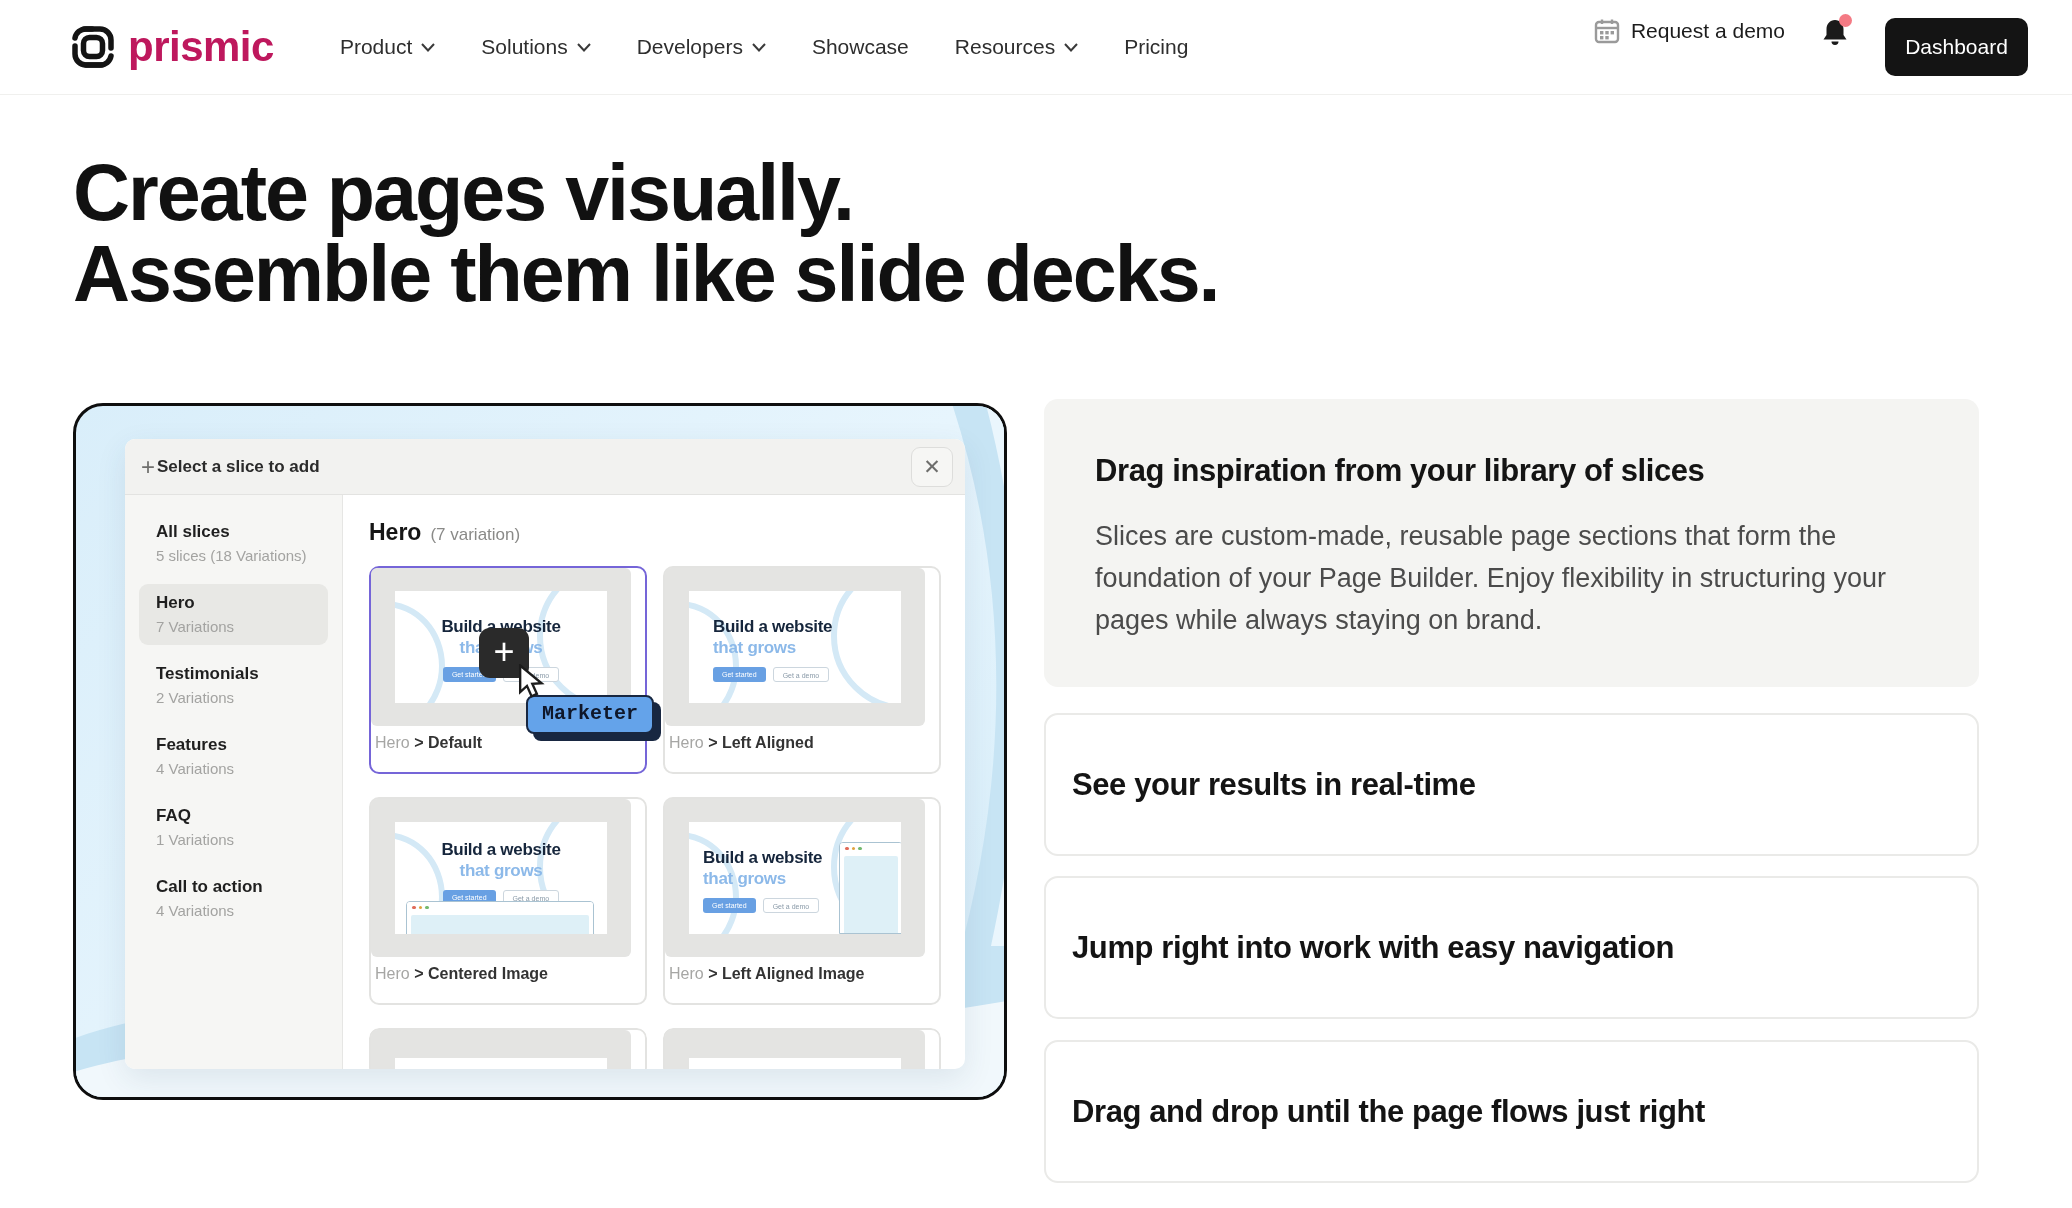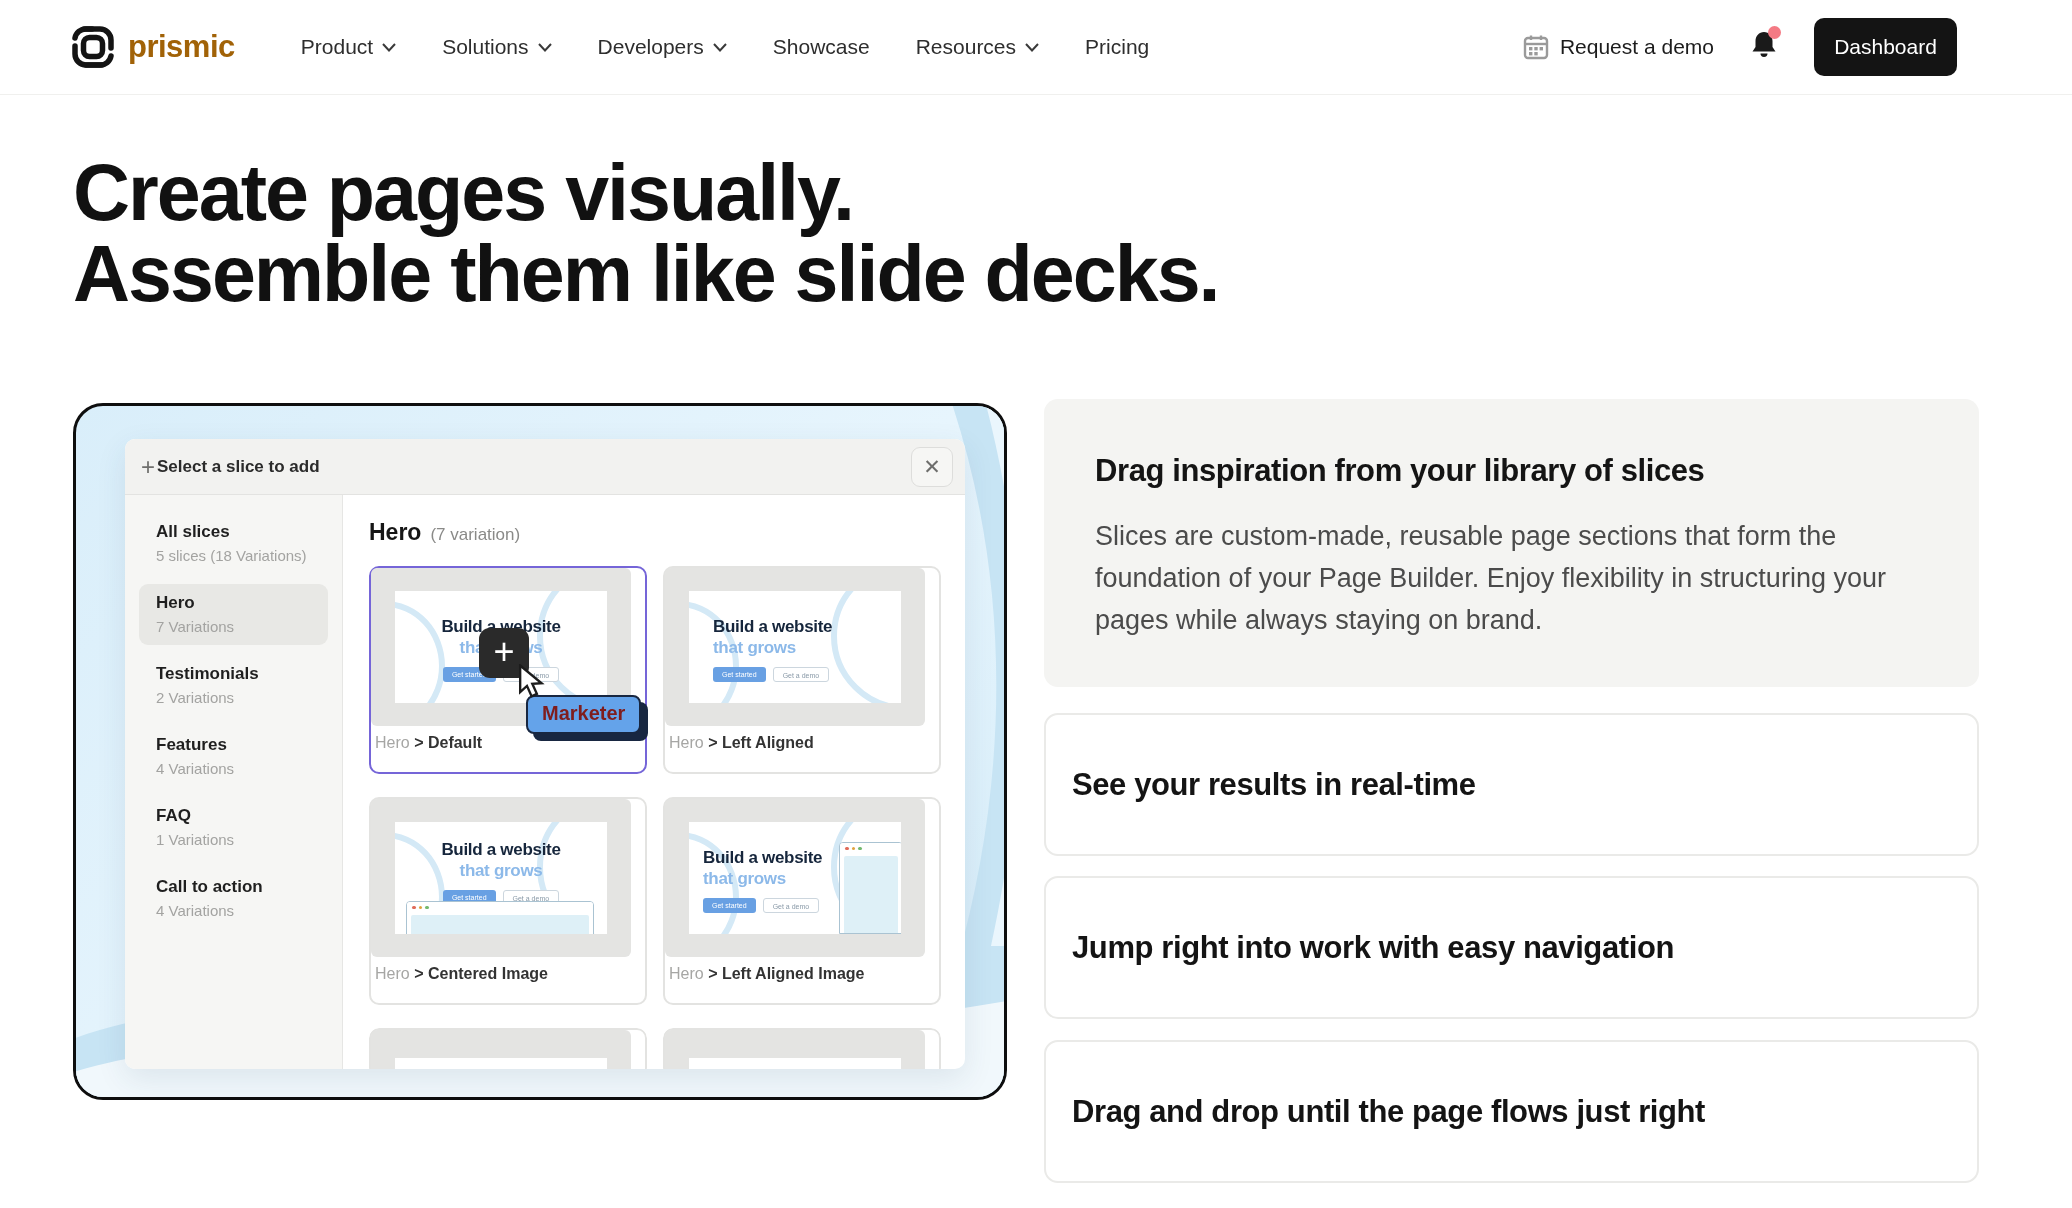--- a/index.html
+++ b/index.html
@@ -3,25 +3,25 @@
 <meta charset="utf-8">
 <style>
   * { margin:0; padding:0; box-sizing:border-box; }
   html,body { width:2072px; height:1208px; background:#ffffff; overflow:hidden;
     font-family:"Liberation Sans","DejaVu Sans",sans-serif; }
 
   
   .nav { position:absolute; left:0; top:0; width:2072px; height:95px;
     display:flex; align-items:center; border-bottom:1px solid #f0f0ee; background:#fff; }
   .logo { display:flex; align-items:center; gap:12px; margin-left:70px; cursor:pointer; }
-  .logo-word { font-size:31px; font-weight:700; color:#a16207; letter-spacing:-0.5px; }
+  .logo-word { font-size:42px; font-weight:700; color:#be185d; letter-spacing:-0.5px; }
   .nav-links { display:flex; align-items:center; gap:46px; margin-left:66px; }
   .nav-item { display:flex; align-items:center; gap:9px; font-size:21px; color:#2e2e2e; cursor:pointer; }
   .chev { width:14px; height:9px; }
-  .nav-right { margin-left:auto; display:flex; align-items:center; gap:36px; margin-right:115px; }
+  .nav-right { margin-left:auto; display:flex; align-items:flex-start; gap:36px; margin-right:44px; }
   .req-demo { display:flex; align-items:center; gap:11px; font-size:21px; color:#1c1c1c; cursor:pointer; }
   .bell-wrap { position:relative; cursor:pointer; }
   .bell-dot { position:absolute; right:-3px; top:-4px; width:13px; height:13px; border-radius:50%; background:#f47a84; }
   .dash-btn { width:143px; height:58px; background:#141414; color:#fff; border:none; border-radius:10px;
     font-size:21px; font-weight:400; cursor:pointer; font-family:inherit; }
 
   
   .headline { position:absolute; left:73px; top:152px; font-size:79px; line-height:81px;
     font-weight:800; letter-spacing:-2px; color:#111; }
 
@@ -80,23 +80,23 @@
   .b-center { left:11px; top:79px; width:188px; height:40px; }
   .b-right { left:150px; top:20px; width:64px; height:92px; }
   .b-dots { height:11px; display:flex; align-items:center; gap:3px; padding-left:5px; background:#fff; }
   .b-dots i { width:3.5px; height:3.5px; border-radius:50%; }
   .b-dots i:nth-child(1){ background:#e06c5a; } .b-dots i:nth-child(2){ background:#e0a33f; } .b-dots i:nth-child(3){ background:#74b96f; }
   .b-body { position:absolute; left:4px; right:4px; top:13px; bottom:0; background:#def0f7; border-radius:2px 2px 0 0; }
 
   .plus-cursor { position:absolute; left:108px; top:60px; width:50px; height:50px; background:#2a2a2a;
     border-radius:11px; color:#fff; font-size:36px; font-weight:400; text-align:center; line-height:47px; z-index:4; }
   .arrow-cursor { position:absolute; left:146px; top:96px; z-index:5; }
-  .marketer-tag { position:absolute; left:155px; top:127px; z-index:3; background:#64a3ea; color:#7f1d1d;
+  .marketer-tag { position:absolute; left:155px; top:127px; z-index:3; background:#64a3ea; color:#0f172a;
     border:2.5px solid #182741; border-radius:8px; padding:5px 14px 7px; font-size:20px; font-weight:600;
-    box-shadow:7px 7px 0 #182741; }
+    box-shadow:7px 7px 0 #182741;font-family:Liberation Mono, monospace; }
 
   .cut-preview { position:relative; width:260px; height:100%; background:#e4e4e2; border-radius:6px; overflow:hidden; }
   .cut-white { position:absolute; left:24px; top:28px; width:212px; height:40px; background:#fff; }
   .cutrow { height:49px; overflow:hidden; border-radius:10px; }
   .cutrow .slice-card { height:208px; }
 
   
   .panel { position:absolute; left:1044px; width:935px; border-radius:14px; }
   .panel.open { background:#f4f4f2; }
   .panel.closed { background:#fff; border:2px solid #eaeae8; }

